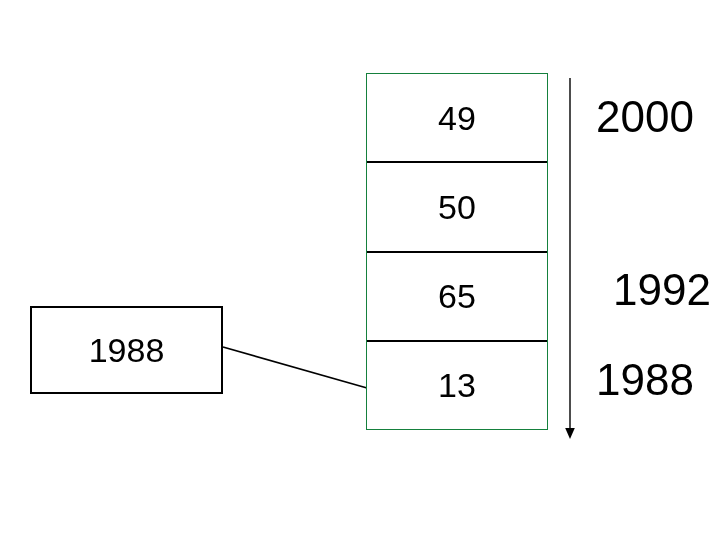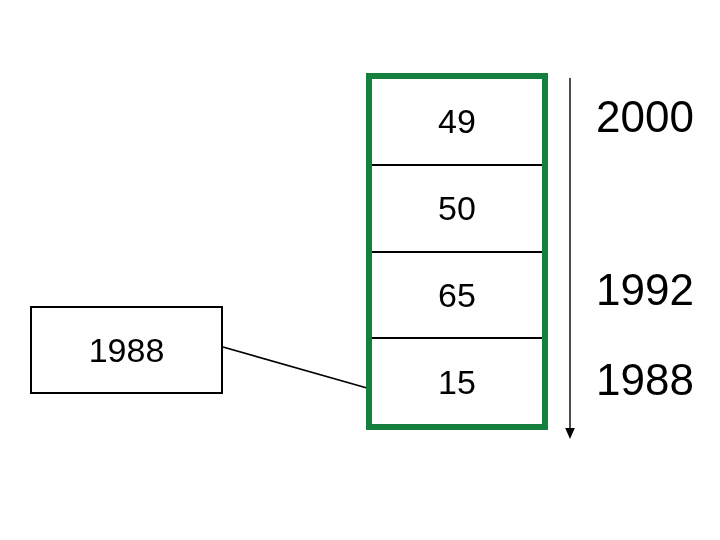--- a/index.html
+++ b/index.html
@@ -23,21 +23,21 @@
     width: 720px;
     height: 540px;
     pointer-events: none;
   }
   .stack {
     position: absolute;
     left: 366px;
     top: 73px;
     width: 182px;
     height: 357px;
-    border: 6px solid #15803d;
+    border: 1px solid #15803d;
     box-sizing: border-box;
     display: flex;
     flex-direction: column;
     background: #ffffff;
   }
   .cell {
     flex: 1;
     display: flex;
     align-items: center;
     justify-content: center;
@@ -50,21 +50,21 @@
   .year {
     position: absolute;
     left: 596px;
     height: 40px;
     line-height: 40px;
     font-size: 44px;
     white-space: nowrap;
   }
   .year-0 { top: 97px; }
   .year-1 { top: 185px; }
-  .year-2 { top: 270px; }
+  .year-2 { top: 270px; margin-left: 17px; }
   .year-3 { top: 360px; }
   .callout {
     position: absolute;
     left: 30px;
     top: 306px;
     width: 193px;
     height: 88px;
     border: 2px solid #000000;
     box-sizing: border-box;
     display: flex;
@@ -89,21 +89,21 @@
     <div class="cell">
       <span>49</span>
     </div>
     <div class="cell">
       <span>50</span>
     </div>
     <div class="cell">
       <span>65</span>
     </div>
     <div class="cell">
-      <span>15</span>
+      <span>13</span>
     </div>
   </div>
 
   <div class="year year-0">2000</div>
   <div class="year year-2">1992</div>
   <div class="year year-3">1988</div>
 
   <div class="callout">
     <span>1988</span>
   </div>

